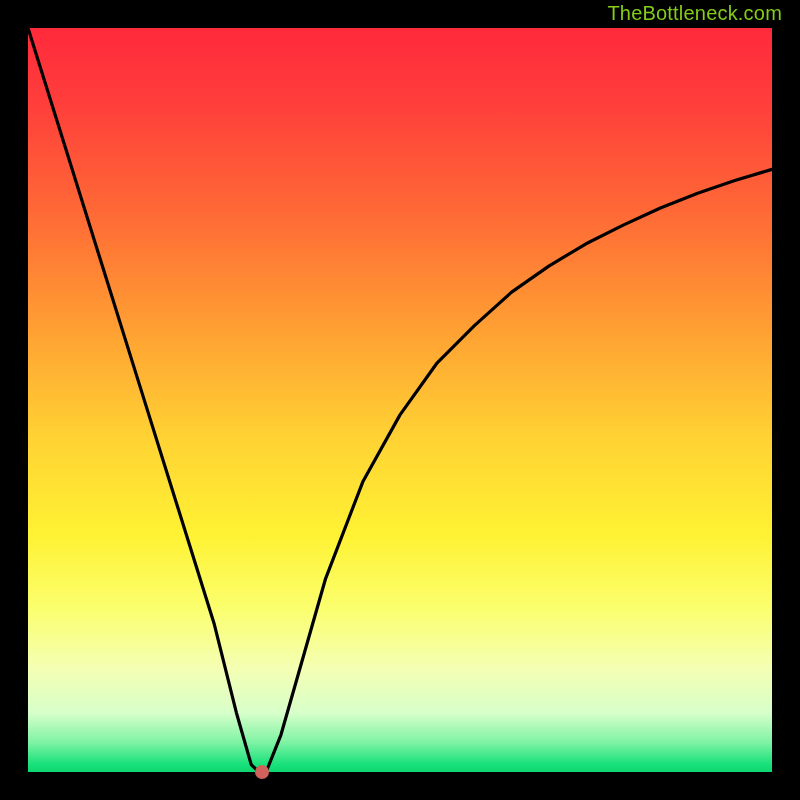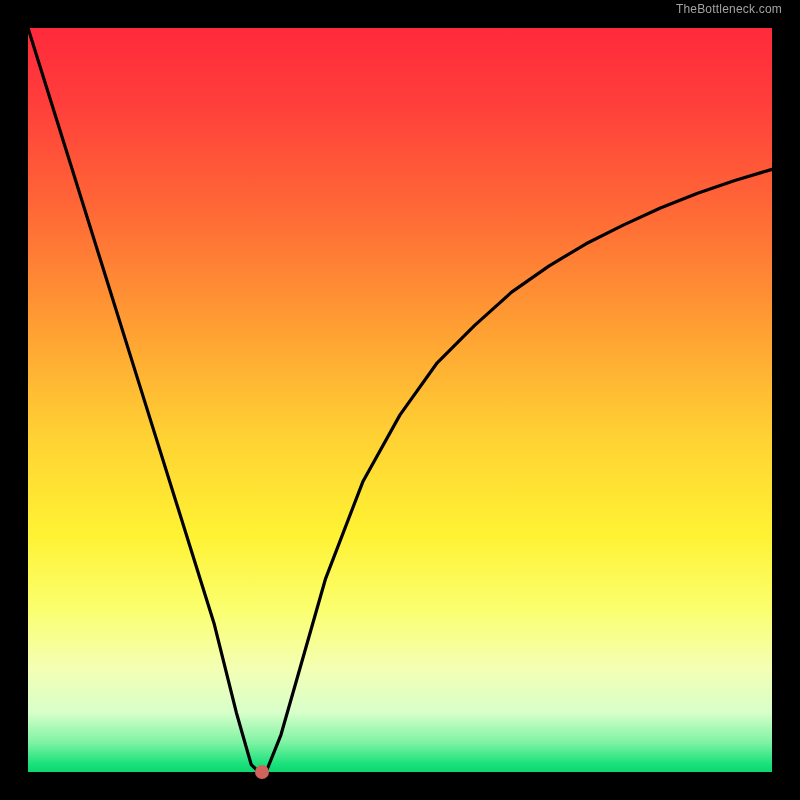--- a/index.html
+++ b/index.html
@@ -14,22 +14,22 @@
   .frame {
     position: relative;
     width: 800px;
     height: 800px;
     box-sizing: border-box;
   }
   .watermark {
     position: absolute;
     top: 2px;
     right: 18px;
-    color: #a3a3a3;
-    font-size: 12px;
+    color: #84cc16;
+    font-size: 20px;
     font-weight: 500;
     letter-spacing: 0.2px;
     z-index: 5;
   }
   .plot-area {
     position: absolute;
     left: 28px;
     top: 28px;
     width: 744px;
     height: 744px;

